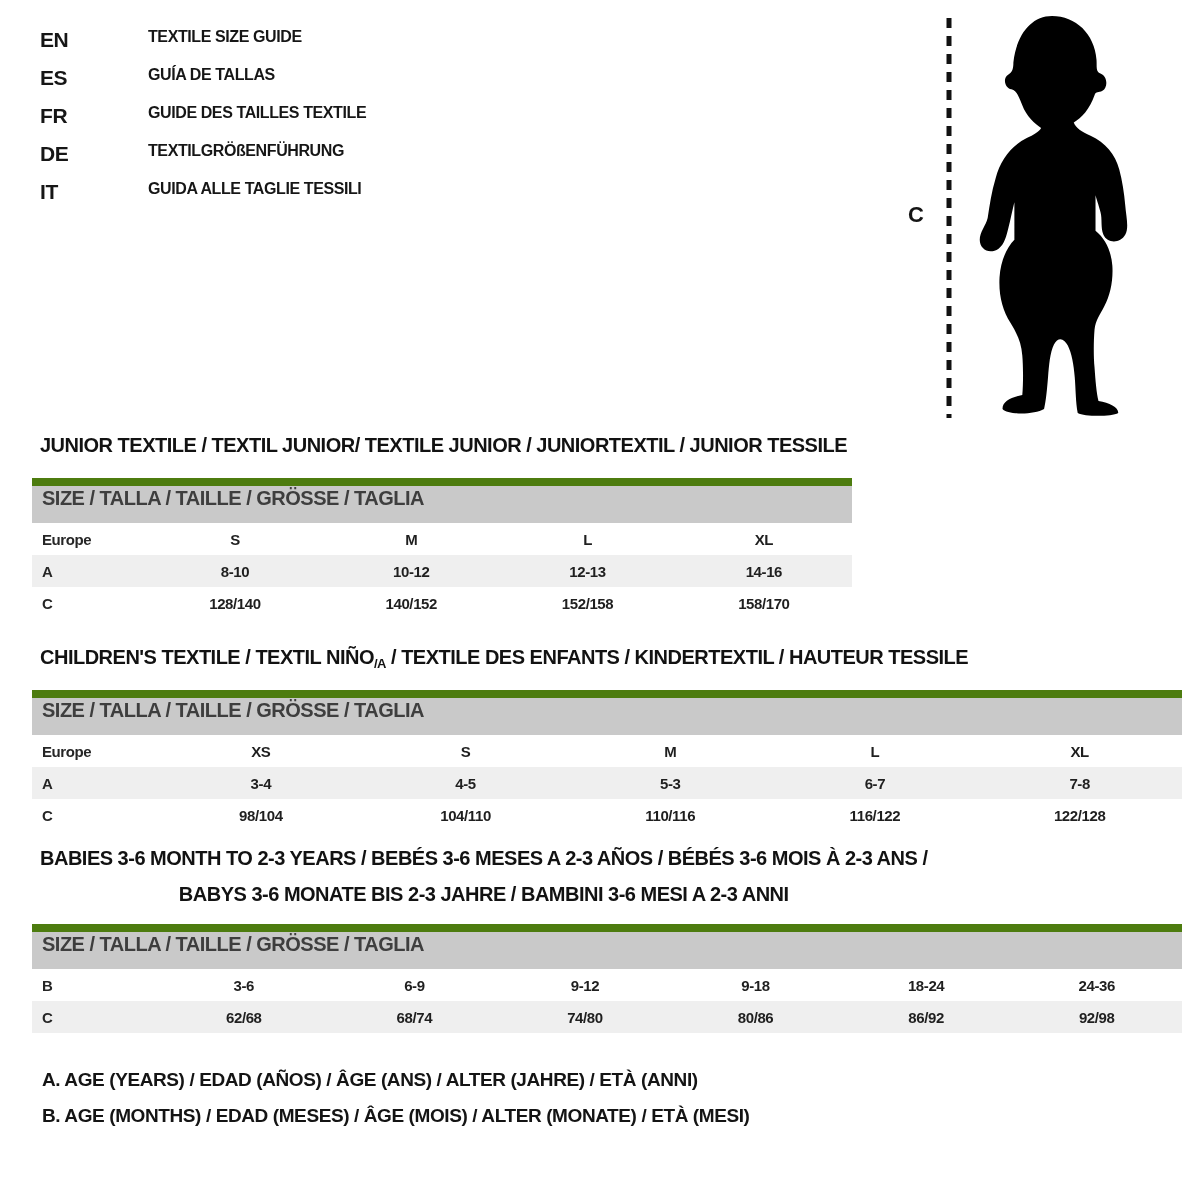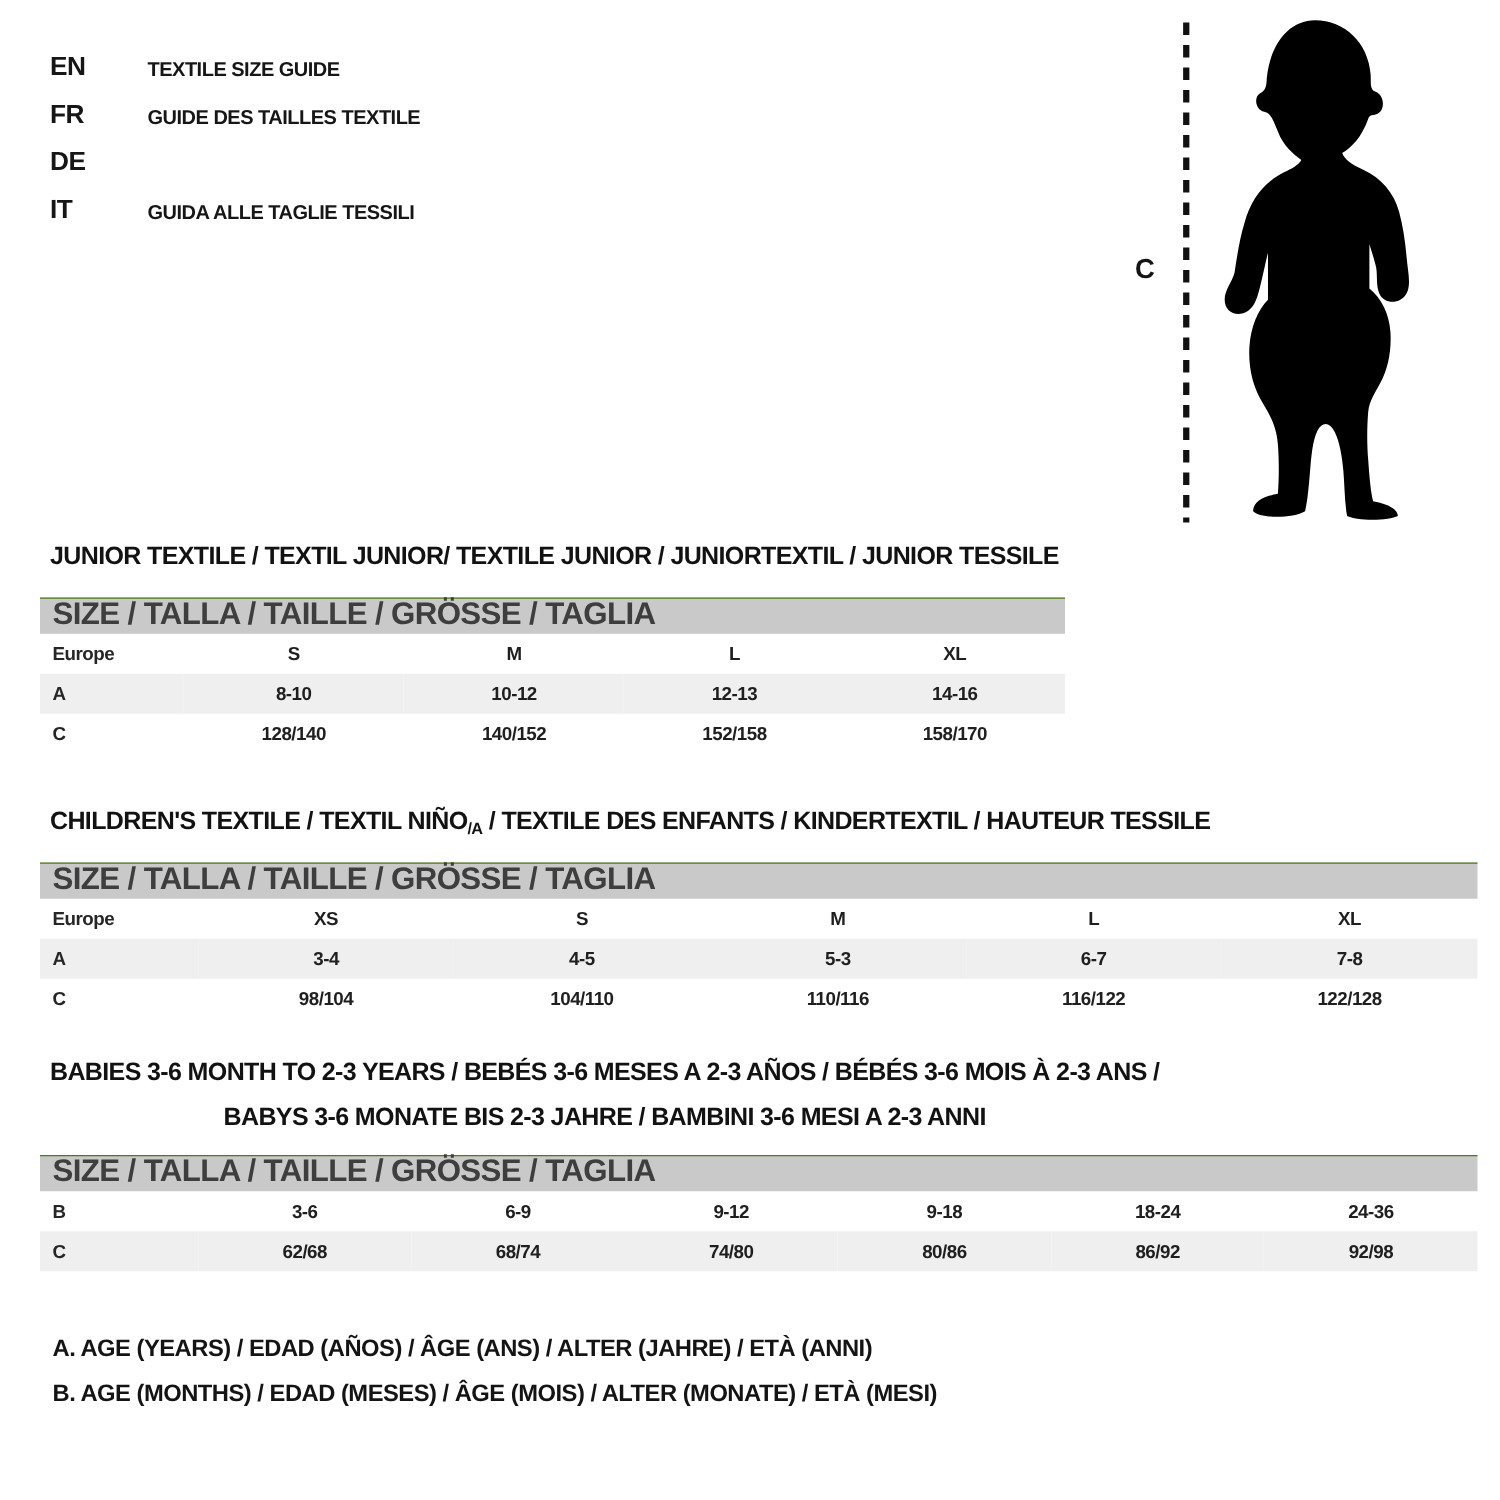--- a/index.html
+++ b/index.html
@@ -9,21 +9,21 @@
     background:#ffffff;
     font-family:"Liberation Sans", sans-serif;
     color:#1c1c1c;
     overflow:hidden;
     -webkit-font-smoothing:antialiased;
   }
   .abs { position:absolute; }
 
   
   .lang-header { left:40px; top:28px; }
-  .lang-row { display:flex; height:38px; align-items:flex-end; }
+  .lang-row { display:flex; height:38px; align-items:flex-start;gap:30px; }
   .lang-code {
     width:78px; font-size:21px; font-weight:bold; letter-spacing:-0.4px; color:#161616;
   }
   .lang-label {
     font-size:16px; font-weight:bold; letter-spacing:-0.4px; color:#161616; white-space:nowrap;
   }
 
   
   .measure-label {
     left:908px; top:202px; font-size:22px; font-weight:bold; color:#141414;
@@ -33,26 +33,26 @@
 
   
   .section-title {
     font-size:20px; font-weight:bold; letter-spacing:-0.5px; color:#121212; white-space:nowrap;text-align:center;
   }
   .section-title .sub { font-size:13px; vertical-align:-4px; font-weight:bold; }
 
   
   .size-block { position:absolute; }
   .size-bar {
-    border-top:1px solid #4d7c0f;
+    border-top:8px solid #4d7c0f;
     background:#c9c9c9;
-    height:29px;
+    height:45px;
     line-height:25px;
     padding-left:10px;
-    font-size:25px; font-weight:bold; letter-spacing:-0.5px; color:#3e3e3e;
+    font-size:20px; font-weight:bold; letter-spacing:-0.5px; color:#3e3e3e;
     white-space:nowrap;
   }
   table.size-table {
     width:100%;
     border-collapse:collapse;
     table-layout:fixed;
   }
   table.size-table td {
     height:32px;
     font-size:15px;
@@ -82,25 +82,30 @@
 </style>
 </head>
 <body>
 
 <div class="abs lang-header">
   <div class="lang-row">
     <span class="lang-code">EN</span>
     <span class="lang-label">TEXTILE SIZE GUIDE</span>
   </div>
   <div class="lang-row">
+    <span class="lang-code">ES</span>
+    <span class="lang-label">GUÍA DE TALLAS</span>
+  </div>
+  <div class="lang-row">
     <span class="lang-code">FR</span>
     <span class="lang-label">GUIDE DES TAILLES TEXTILE</span>
   </div>
   <div class="lang-row">
     <span class="lang-code">DE</span>
+    <span class="lang-label">TEXTILGRÖßENFÜHRUNG</span>
   </div>
   <div class="lang-row">
     <span class="lang-code">IT</span>
     <span class="lang-label">GUIDA ALLE TAGLIE TESSILI</span>
   </div>
 </div>
 
 <div class="abs measure-label">C</div>
 
 <svg class="abs dash-line" width="10" height="404" aria-hidden="true">

